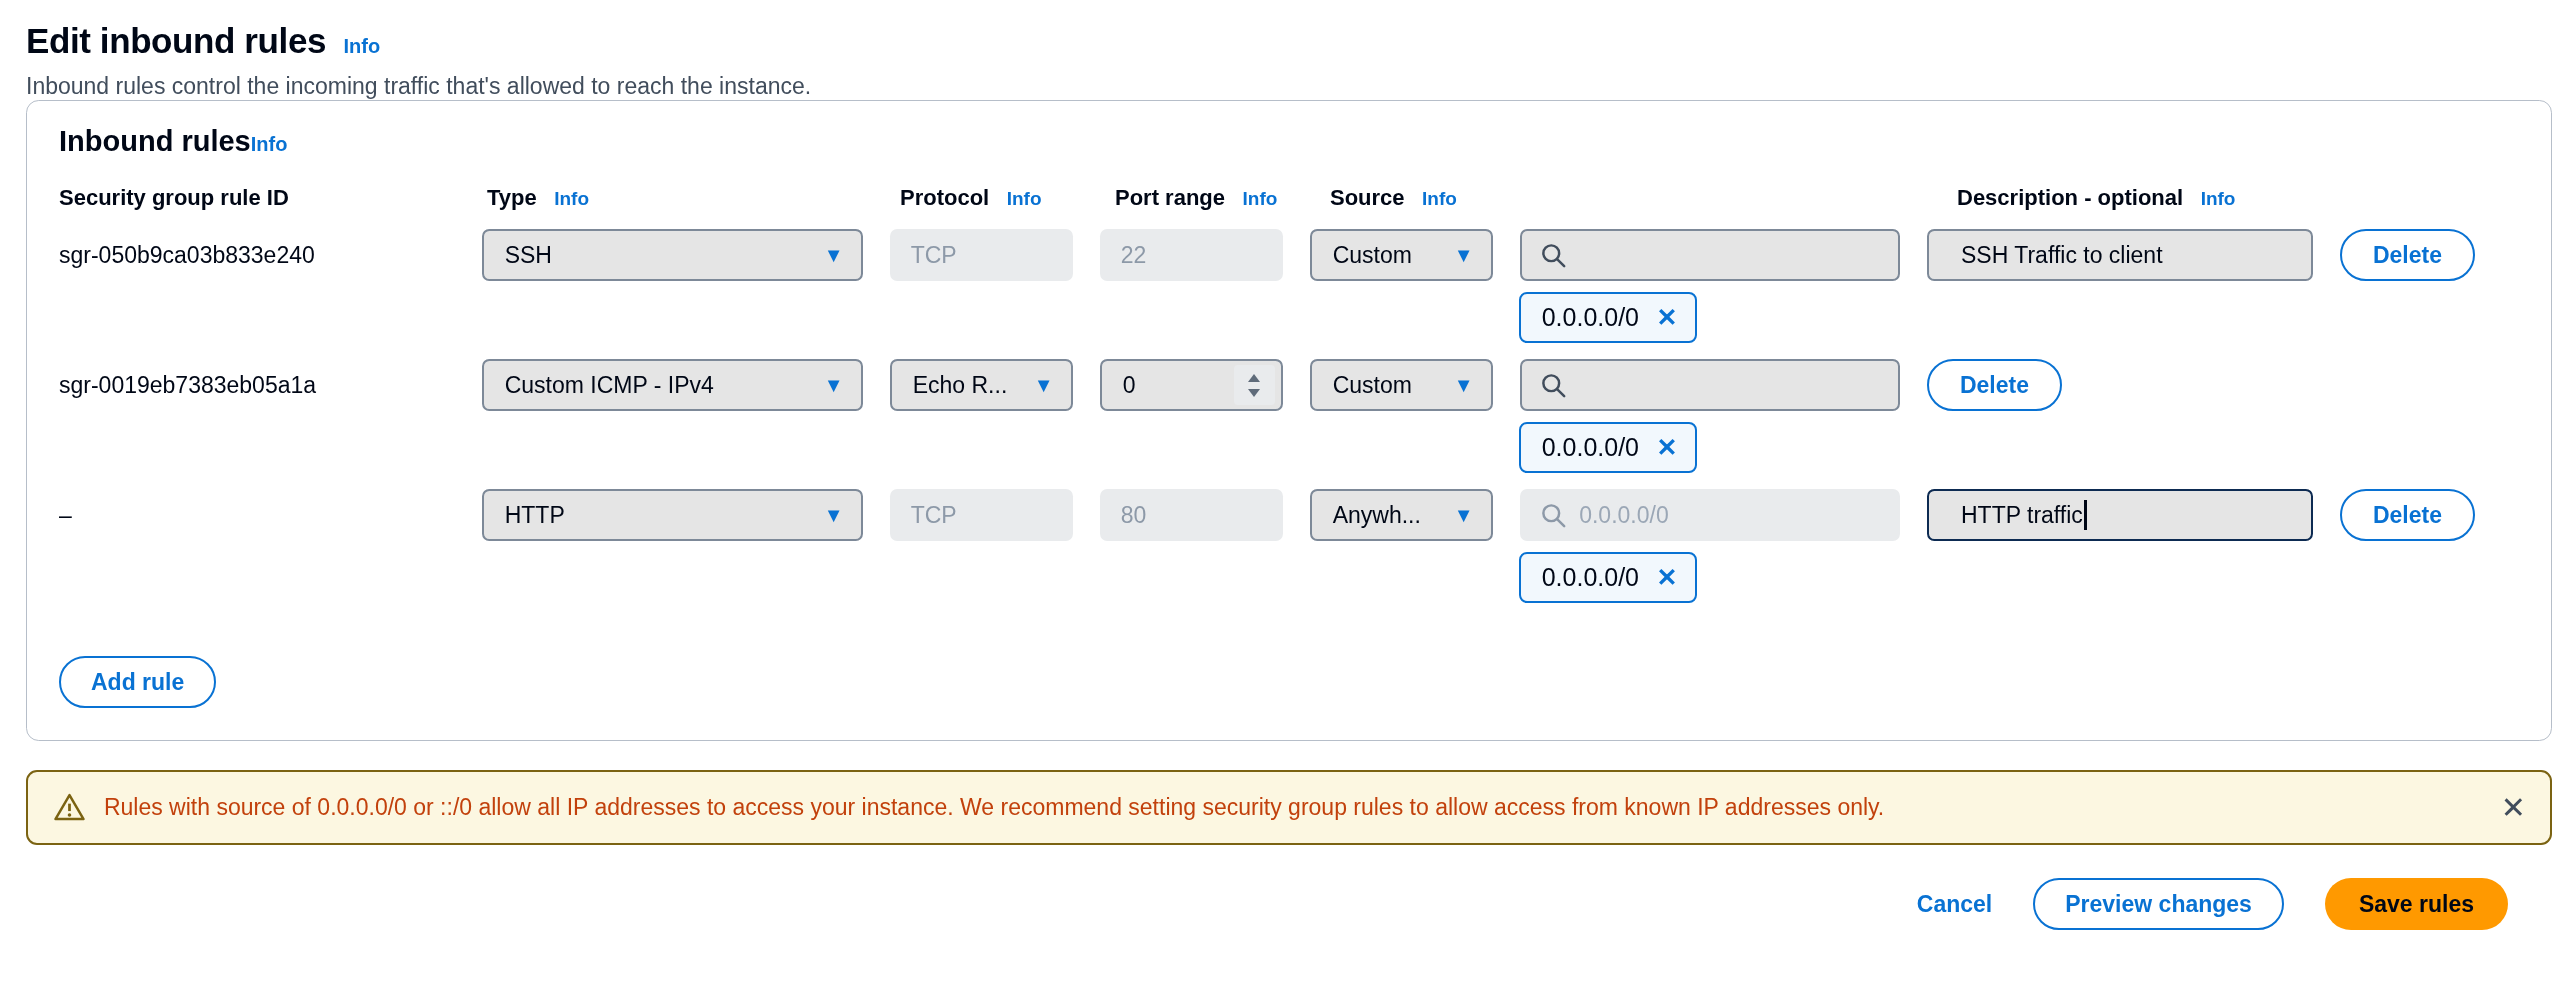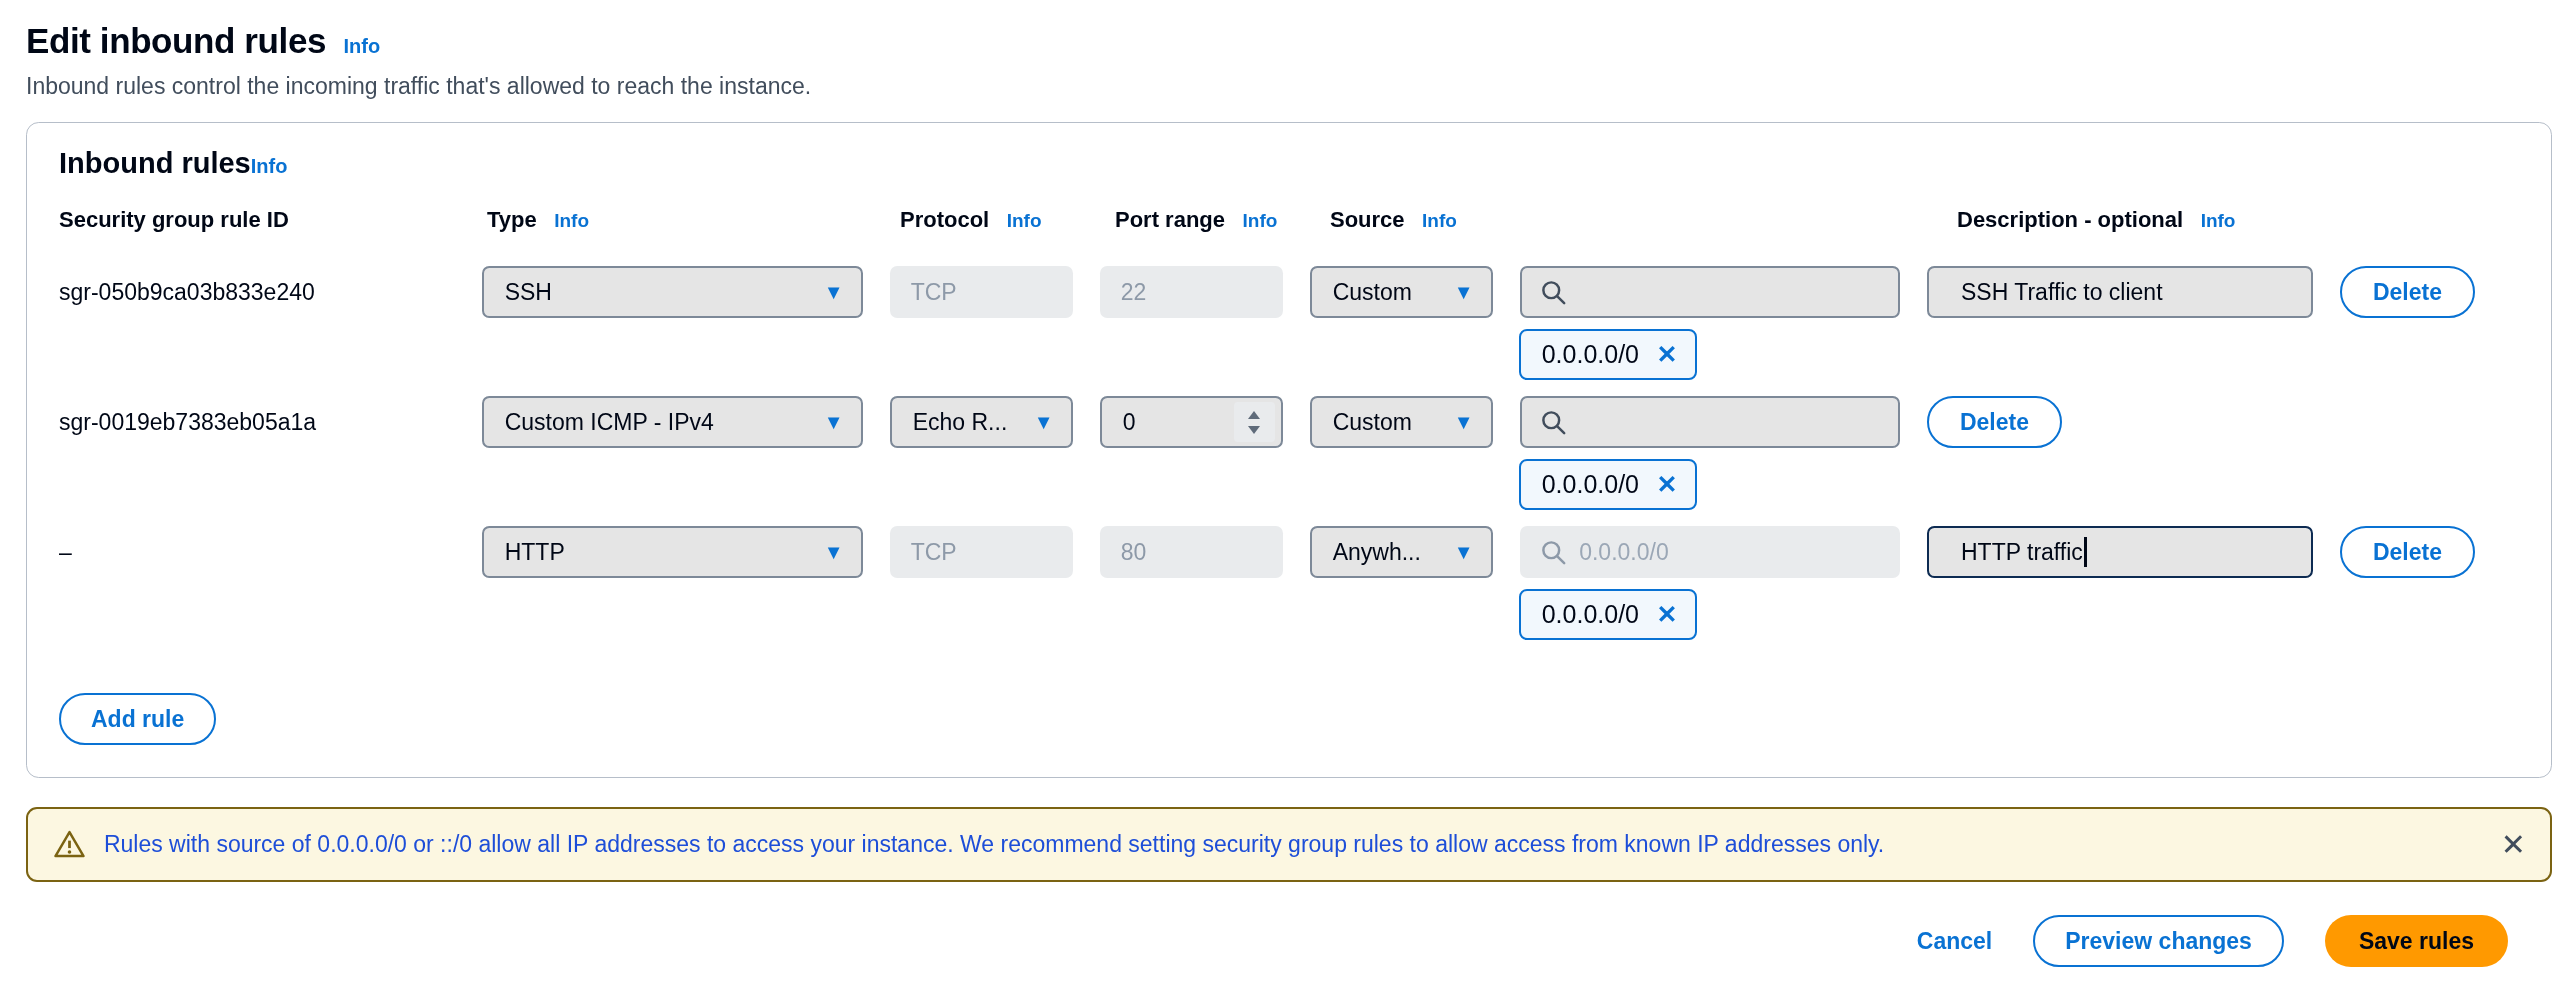--- a/index.html
+++ b/index.html
@@ -2,21 +2,21 @@
 <html style="font-size:12.7px"><head>
 <meta charset="utf-8">
 <style>
   * { box-sizing: border-box; margin: 0; padding: 0; }
   html, body { width: 2576px; height: 987px; overflow: hidden; background: #ffffff;
     font-family: "Liberation Sans", sans-serif; color: #000716; }
 
   .page { padding: 20.7px 24px 0 26px; }
 
   
-  .page-header { margin-bottom: 22px; }
+  .page-header { }
   .title-line { display: flex; align-items: baseline; gap: 17.5px; }
   h1 { font-size: 35px; font-weight: 700; letter-spacing: -0.4px; color: #000716; }
   .info-link { color: #0972d3; font-size: 20px; font-weight: 700; cursor: pointer; }
   .subtitle { margin-top: 12.7px; font-size: 23px; color: #414d5c; }
 
   
   .panel { border: 1.6px solid #b6bec9; border-radius: 12.7px; background: #fff;
     padding: 24px 32px 32px 32px; width: 2526px; min-height: 628px; }
   .panel-heading { display: flex; align-items: baseline; gap: 0; margin-bottom: 27px; }
   h2 { font-size: 29px; font-weight: 700; }
@@ -25,21 +25,21 @@
   .grid-row { display: flex; gap: 27px; align-items: center; }
   .col-id     { width: 396px; }
   .col-type   { width: 381px; }
   .col-proto  { width: 183px; }
   .col-port   { width: 183px; }
   .col-src    { width: 183px; }
   .col-search { width: 380px; }
   .col-desc   { width: 386px; }
   .col-del    { width: 141px; }
 
-  .header-row { margin-bottom: 33px; gap: 32px; }
+  .header-row { margin-bottom: 18px; gap: 32px; }
   .col-head { display: flex; align-items: baseline; gap: 17.5px;
     font-size: 22px; font-weight: 700; color: #000716; }
   .col-head .info-link { font-size: 19px; }
 
   .rule-block { margin-bottom: 16px; }
 
   
   .ctl { height: 52px; border-radius: 7.2px; display: flex; align-items: center;
     font-size: 23px; background: #e5e5e5; }
   .select { border: 2.4px solid #7d8998; justify-content: space-between;
@@ -76,21 +76,21 @@
     cursor: pointer; border: 2.4px solid transparent; white-space: nowrap; }
   .btn-outline { border-color: #0972d3; color: #0972d3; background: #fff; padding: 0 30px; }
   .btn-primary { background: #ff9900; color: #000716; padding: 0 32px; }
   .btn-link { color: #0972d3; background: transparent; border: none; padding: 0; }
   .add-rule { margin-top: 37px; }
 
   
   .banner { margin-top: 29px; width: 2526px; min-height: 75px;
     background: #fcf7e1; border: 2.4px solid #7b6312; border-radius: 11px;
     display: flex; align-items: center; gap: 17.5px; padding: 0 24px 0 25.4px; }
-  .banner-text { font-size: 23px; color: #1d4ed8; flex: 1; }
+  .banner-text { font-size: 23px; color: #c2410c; flex: 1; }
   .banner-close { font-size: 30px; color: #414d5c; cursor: pointer; line-height: 1; }
 
   
   .footer { width: 2526px; display: flex; justify-content: flex-end; align-items: center;
     gap: 41px; margin-top: 33px; padding-right: 44px; }
 
   .magnifier { flex: 0 0 auto; }
 </style>
 </head>
 <body>

